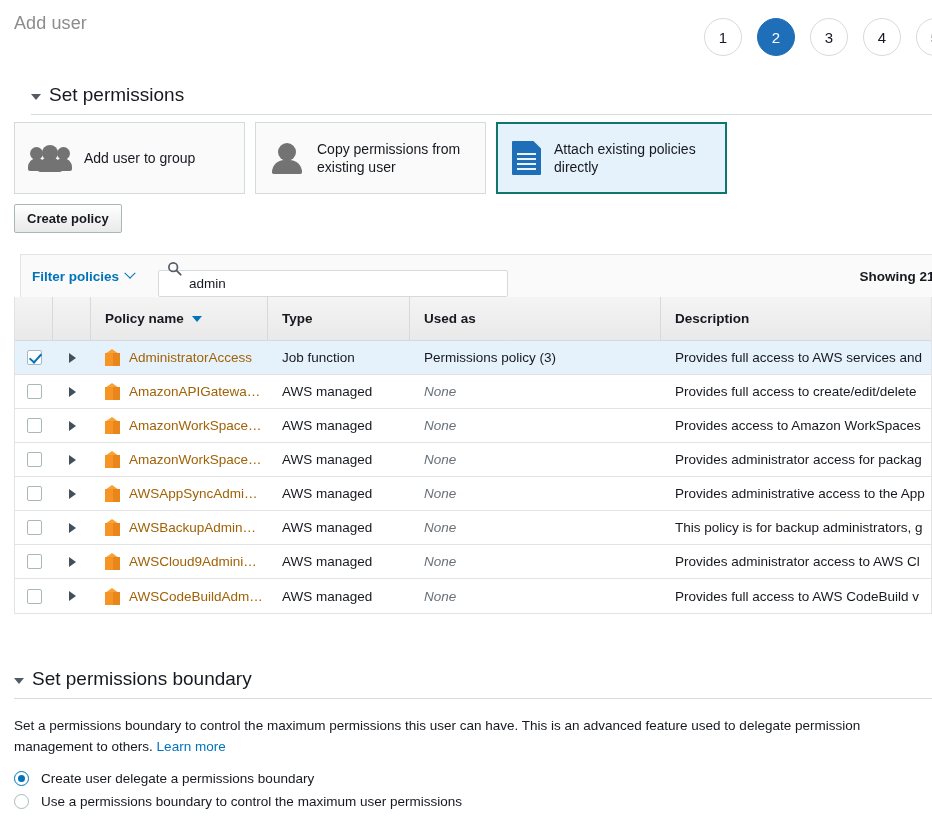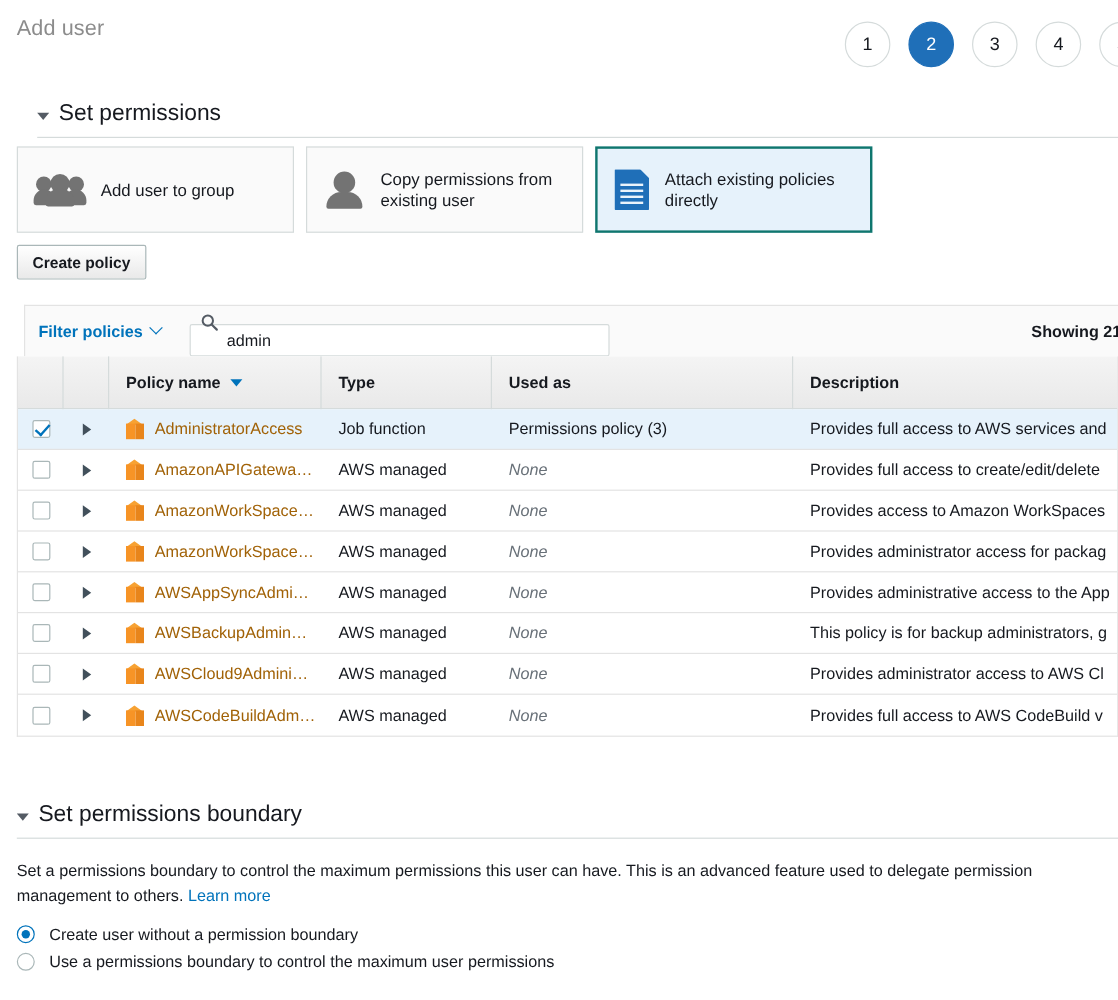--- a/index.html
+++ b/index.html
@@ -645,21 +645,21 @@
     <div class="section-rule full"></div>
 
     <div class="bnd-text">
       <span>Set a permissions boundary to control the maximum permissions this user can have. This is an advanced feature used to delegate permission management to others.</span>
       <span class="link">Learn more</span>
     </div>
 
     <div class="radios">
       <div class="radio-row">
         <span class="radio on"></span>
-        <span>Create user without a permission boundary</span>
+        <span>Create user delegate a permissions boundary</span>
       </div>
       <div class="radio-row">
         <span class="radio"></span>
         <span>Use a permissions boundary to control the maximum user permissions</span>
       </div>
     </div>
   </div>
 
 </div>
 

